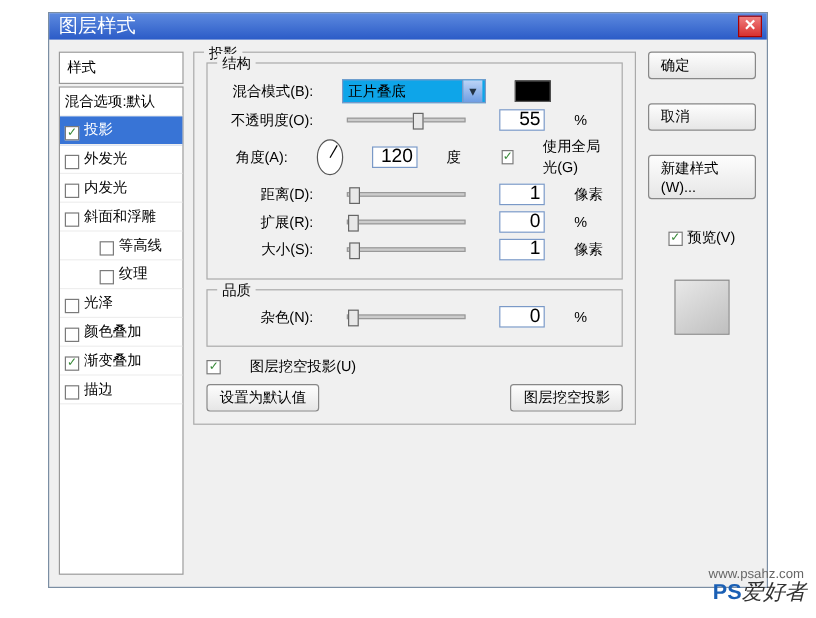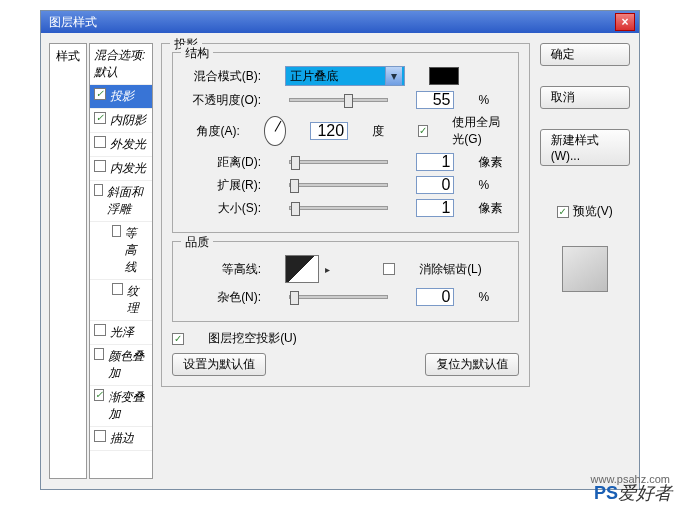--- a/index.html
+++ b/index.html
@@ -1,27 +1,27 @@
 <!DOCTYPE html>
 <html><head>
 <meta charset="utf-8">
 <style>
 * { box-sizing: border-box; margin: 0; padding: 0; }
 body { font-family: "Microsoft YaHei", SimSun, sans-serif; font-size: 12px; background: #fff; width: 680px; height: 515px; position: relative; }
 .dialog { position: absolute; left: 40px; top: 10px; width: 600px; height: 480px; border: 1px solid #7b8ea3; background: #f0f0f0; }
-.titlebar { height: 22px; background: linear-gradient(to bottom, #5d8adf, #2b5bc7); display: flex; align-items: center; color: #fff; padding: 0 4px; font-size: 12px; }
+.titlebar { height: 22px; background: linear-gradient(to bottom, #5d8adf, #2b5bc7); display: flex; align-items: center; color: #fff; padding: 0 4px; font-size: 16px; }
 .titlebar .title { flex: 1; padding-left: 4px; }
 .close-btn { width: 20px; height: 18px; background: linear-gradient(to bottom, #f08080, #d83030); border: 1px solid #a00; color: #fff; display: flex; align-items: center; justify-content: center; font-weight: bold; cursor: pointer; }
 .body { display: flex; padding: 10px 8px; gap: 8px; height: calc(100% - 22px); }
-.left-col { width: 108px; display: flex; flex-direction: row; gap: 2px; }
+.left-col { width: 108px; display: flex; flex-direction: column; gap: 2px; }
 .styles-header { border: 1px solid #999; background: #fff; padding: 4px 6px; font-size: 12px; }
 .styles-list { border: 1px solid #999; background: #fff; flex: 1; }
-.sitem { display: flex; align-items: flex-start; padding: 3px 4px; border-bottom: 1px solid #eee; cursor: pointer; gap: 4px; font-style: italic; }
+.sitem { display: flex; align-items: flex-end; padding: 3px 4px; border-bottom: 1px solid #eee; cursor: pointer; gap: 4px; }
 .sitem.sel { background: #3874d6; color: #fff; }
-.sitem.sub { padding-left: 22px; }
+.sitem.sub { padding-left: 33px; }
 .cb { width: 12px; height: 12px; border: 1px solid #7a7a7a; background: #fff; display: inline-flex; align-items: center; justify-content: center; font-size: 10px; color: #3a8a3a; line-height: 1; }
 .cb.checked::after { content: "✓"; }
 .mid-col { flex: 1; }
 .fieldset { border: 1px solid #aaa; padding: 8px 10px 10px; margin-bottom: 8px; position: relative; }
 .fieldset > .legend { position: absolute; top: -8px; left: 8px; background: #f0f0f0; padding: 0 4px; font-size: 12px; }
 .row { display: flex; align-items: center; margin: 5px 0; gap: 24px; }
 .row .lbl { width: 78px; text-align: right; }
 .select { border: 1px solid #7a99c7; background: #0ea5e9; height: 20px; width: 120px; display: flex; align-items: center; padding: 0 4px; position: relative; }
 .select::after { content: "▾"; position: absolute; right: 2px; top: 0; width: 16px; height: 18px; background: linear-gradient(#bcd4f6,#6f9ee3); color: #234; display: flex; align-items: center; justify-content: center; border-left: 1px solid #7a99c7; }
 .swatch { width: 30px; height: 18px; background: #000; border: 1px solid #555; }
@@ -30,21 +30,21 @@
 .numbox { width: 38px; height: 18px; border: 1px solid #7a99c7; background: #fff; text-align: right; padding: 0 3px; font-size: 16px; }
 .unit { width: 30px; }
 .angle-dial { width: 30px; height: 30px; border: 1px solid #555; border-radius: 50%; background: #fff; position: relative; }
 .angle-dial::after { content: ""; position: absolute; width: 12px; height: 1px; background: #000; left: 50%; top: 50%; transform-origin: left; transform: rotate(-60deg); }
 .contour { width: 34px; height: 28px; border: 1px solid #777; background: linear-gradient(135deg,#222 0 50%, #fff 50% 100%); position: relative; }
 .contour::after { content: "▸"; position: absolute; right: -12px; top: 8px; color: #333; font-size: 10px; }
 .btn-row { display: flex; gap: 10px; justify-content: space-between; margin-top: 6px; }
 .btn { border: 1px solid #888; background: linear-gradient(#fdfdfd,#e6e6e6); padding: 2px 10px; border-radius: 3px; cursor: pointer; font-size: 12px; }
 .right-col { width: 96px; display: flex; flex-direction: column; gap: 20px; align-items: center; }
 .right-col .btn { width: 90px; }
-.preview-cb { display: flex; align-items: center; gap: 4px; margin-top: 17px; }
+.preview-cb { display: flex; align-items: center; gap: 4px; margin-top: 4px; }
 .preview-box { width: 46px; height: 46px; border: 1px solid #888; background: linear-gradient(145deg,#e8e8e8,#bfbfbf); margin-top: 6px; }
 .watermark { position: absolute; right: 8px; bottom: 10px; font-size: 18px; color: #333; font-style: italic; }
 .watermark .ps { color: #1a5fb4; font-weight: bold; font-style: normal; }
 .url { position: absolute; right: 10px; bottom: 30px; font-size: 11px; color: #666; }
 </style>
 </head>
 <body>
 
 <div class="dialog">
   <div class="titlebar">
@@ -54,24 +54,20 @@
   <div class="body">
     <div class="left-col">
       <div class="styles-header">样式</div>
       <div class="styles-list" id="styles-list">
           <div class="sitem">
             <span>混合选项:默认</span>
           </div>
           <div class="sitem sel">
             <span class="cb checked"></span>
             <span>投影</span>
-          </div>
-          <div class="sitem">
-            <span class="cb checked"></span>
-            <span>内阴影</span>
           </div>
           <div class="sitem">
             <span class="cb"></span>
             <span>外发光</span>
           </div>
           <div class="sitem">
             <span class="cb"></span>
             <span>内发光</span>
           </div>
           <div class="sitem">
@@ -153,42 +149,35 @@
             <div class="slider">
                 <div class="thumb" style="left:1%"></div>
               </div>
             <input class="numbox" value="1" style="">
             <span class="unit">像素</span>
           </div>
         </div>
         <div class="fieldset">
           <div class="legend">品质</div>
           <div class="row">
-            <span class="lbl">等高线:</span>
-            <div class="contour"></div>
-            <span style="width:16px"></span>
-            <span class="cb"></span>
-            <span>消除锯齿(L)</span>
-          </div>
-          <div class="row">
             <span class="lbl">杂色(N):</span>
             <div class="slider">
                 <div class="thumb" style="left:0%"></div>
               </div>
             <input class="numbox" value="0" style="">
             <span class="unit">%</span>
           </div>
         </div>
         <div class="row" style="justify-content:flex-start">
           <span class="cb checked"></span>
           <span>图层挖空投影(U)</span>
         </div>
         <div class="btn-row">
           <div class="btn">设置为默认值</div>
-          <div class="btn">复位为默认值</div>
+          <div class="btn">图层挖空投影</div>
         </div>
       </div>
     </div>
     <div class="right-col">
       <div class="btn">确定</div>
       <div class="btn">取消</div>
       <div class="btn">新建样式(W)...</div>
       <div class="preview-cb">
         <span class="cb checked"></span>
         <span>预览(V)</span>

